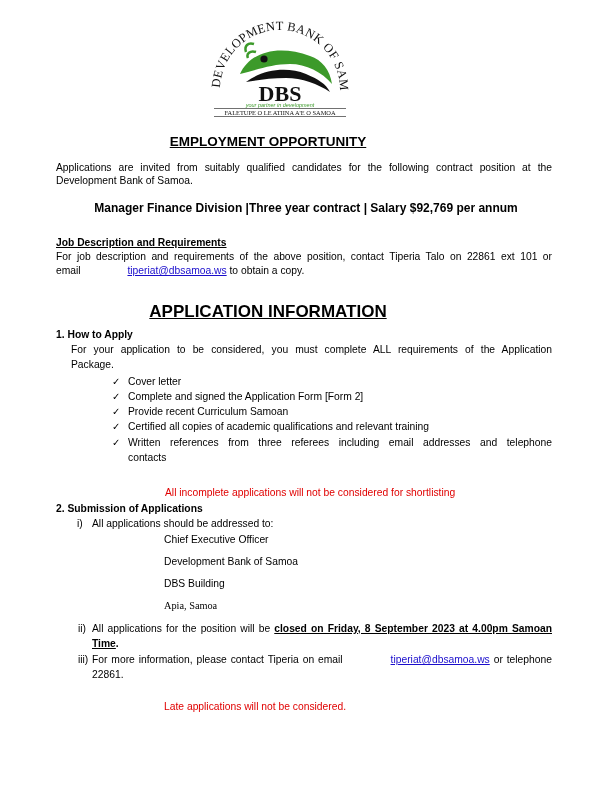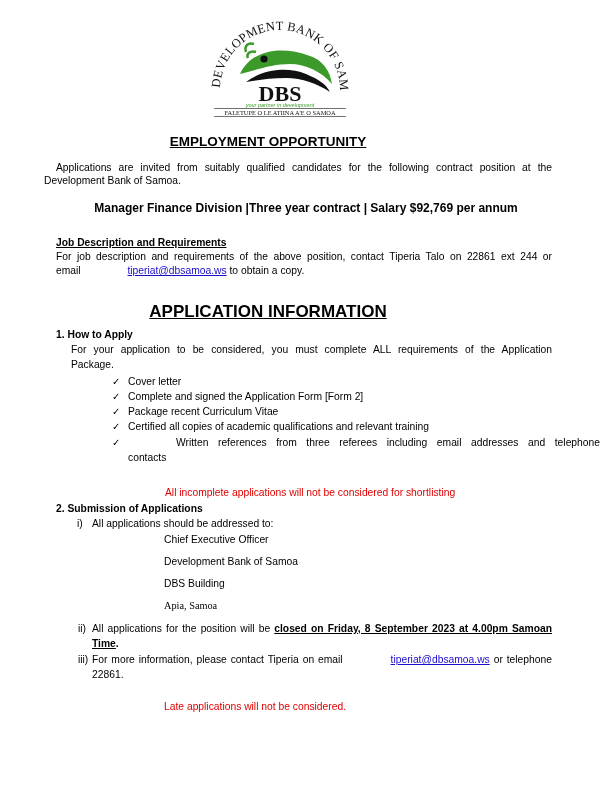--- a/index.html
+++ b/index.html
@@ -36,52 +36,52 @@
     <text x="74" y="95" text-anchor="middle" font-family="Liberation Sans, sans-serif" font-style="italic" font-size="5.5" fill="#3c9a2a">your partner in development</text>
     <line x1="8" y1="96.5" x2="140" y2="96.5" stroke="#111" stroke-width="0.6"></line>
     <text x="74" y="103" text-anchor="middle" font-family="Liberation Serif, serif" font-size="6.4" fill="#111">FALETUPE O LE ATIINA A'E O SAMOA</text>
     <line x1="8" y1="104.5" x2="140" y2="104.5" stroke="#111" stroke-width="0.6"></line>
   </svg>
 </div>
 
 <div class="abs h1" style="top:134px;">EMPLOYMENT OPPORTUNITY</div>
 
 <div class="abs t just" style="left:56px; top:161px; width:496px;">Applications are invited from suitably qualified candidates for the following contract position at the</div>
-<div class="abs t" style="left:44px; top:174px;">Development Bank of Samoa.</div>
+<div class="abs t" style="left:56px; top:174px;">Development Bank of Samoa.</div>
 
 <div class="abs t b" style="left:0; width:612px; text-align:center; top:202px; font-size:12px;">Manager Finance Division |Three year contract | Salary $92,769 per annum</div>
 
 <div class="abs t b u" style="left:56px; top:236px;">Job Description and Requirements</div>
-<div class="abs t just" style="left:56px; top:250px; width:496px;">For job description and requirements of the above position, contact Tiperia Talo on 22861 ext 244 or</div>
+<div class="abs t just" style="left:56px; top:250px; width:496px;">For job description and requirements of the above position, contact Tiperia Talo on 22861 ext 101 or</div>
 <div class="abs t" style="left:56px; top:264px;">
   <span>email </span><span class="link">tiperiat@dbsamoa.ws</span><span> to obtain a copy.</span>
 </div>
 
 <div class="abs h1" style="top:302px; font-size:17px;">APPLICATION INFORMATION</div>
 
 <div class="abs t b" style="left:56px; top:328px;">1.  How to Apply</div>
 <div class="abs t just" style="left:71px; top:343px; width:481px;">For your application to be considered, you must complete ALL requirements of the Application</div>
 <div class="abs t" style="left:71px; top:358px;">Package.</div>
 
 <div class="abs t" style="left:112px; top:375px;">
   <span class="check">✓</span><span>Cover letter</span>
 </div>
 <div class="abs t" style="left:112px; top:390px;">
   <span class="check">✓</span><span>Complete and signed the Application Form [Form 2]</span>
 </div>
 <div class="abs t" style="left:112px; top:405px;">
-  <span class="check">✓</span><span>Package recent Curriculum Vitae</span>
+  <span class="check">✓</span><span>Provide recent Curriculum Samoan</span>
 </div>
 <div class="abs t" style="left:112px; top:420px;">
   <span class="check">✓</span><span>Certified all copies of academic qualifications and relevant training</span>
 </div>
 <div class="abs t" style="left:112px; top:436px;">
   <span class="check">✓</span>
 </div>
-<div class="abs t just" style="left:128px; top:436px; width:424px;margin-left:48px;">Written references from three referees including email addresses and telephone</div>
+<div class="abs t just" style="left:128px; top:436px; width:424px;">Written references from three referees including email addresses and telephone</div>
 <div class="abs t" style="left:128px; top:451px;">contacts</div>
 
 <div class="abs t red" style="left:165px; top:486px;">All incomplete applications will not be considered for shortlisting</div>
 
 <div class="abs t b" style="left:56px; top:502px;">2.  Submission of Applications</div>
 <div class="abs t" style="left:77px; top:517px;">i)</div>
 <div class="abs t" style="left:92px; top:517px;">All applications should be addressed to:</div>
 
 <div class="abs t" style="left:164px; top:533px;">Chief Executive Officer</div>
 <div class="abs t" style="left:164px; top:555px;">Development Bank of Samoa</div>

